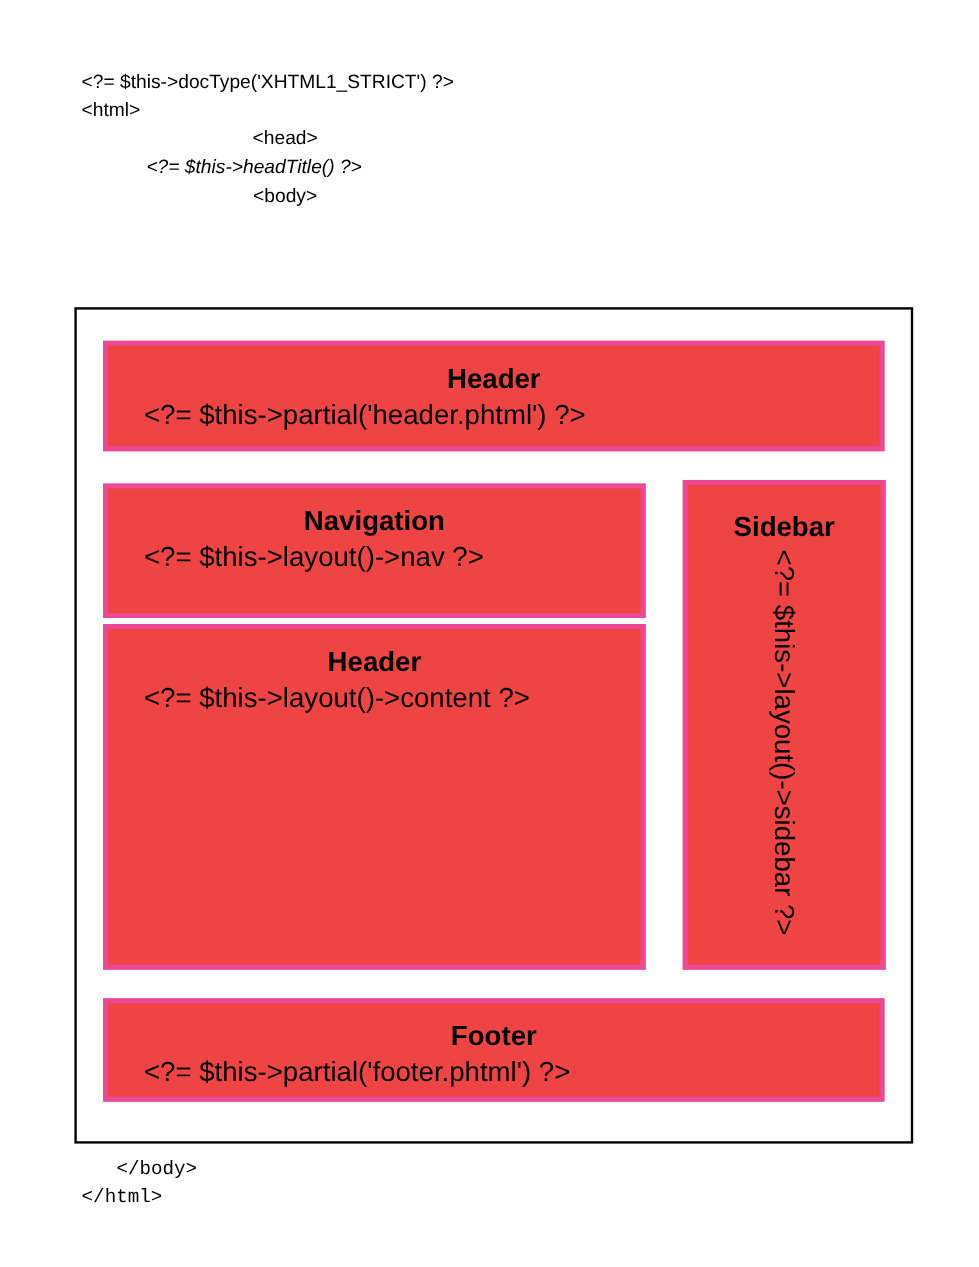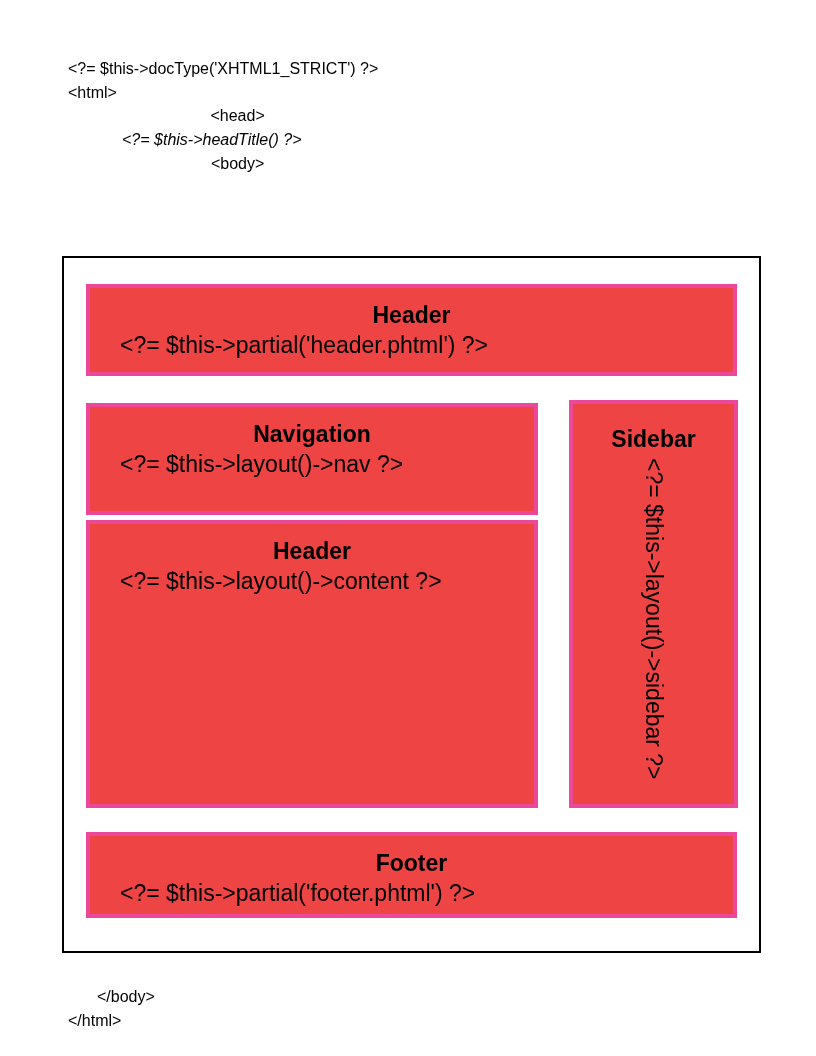--- a/index.html
+++ b/index.html
@@ -10,21 +10,21 @@
     height: 1056px;
     background: #ffffff;
     color: #000000;
     font-family: "Liberation Sans", sans-serif;
     overflow: hidden;
   }
 
   
   .code-block { position: absolute; }
   .code-top { left: 68px; top: 57px; }
-  .code-bottom { left: 68px; top: 985px; }
+  .code-bottom { left: 68px; top: 963px; font-family: Liberation Mono, monospace; }
   .code-line {
     font-size: 16px;
     line-height: 23.7px;
     white-space: pre;
   }
   .ind-1 { padding-left: 29px; text-align: center; }
   .ind-2 { padding-left: 54px; font-style: italic; }
 
   
   .outer-box {

